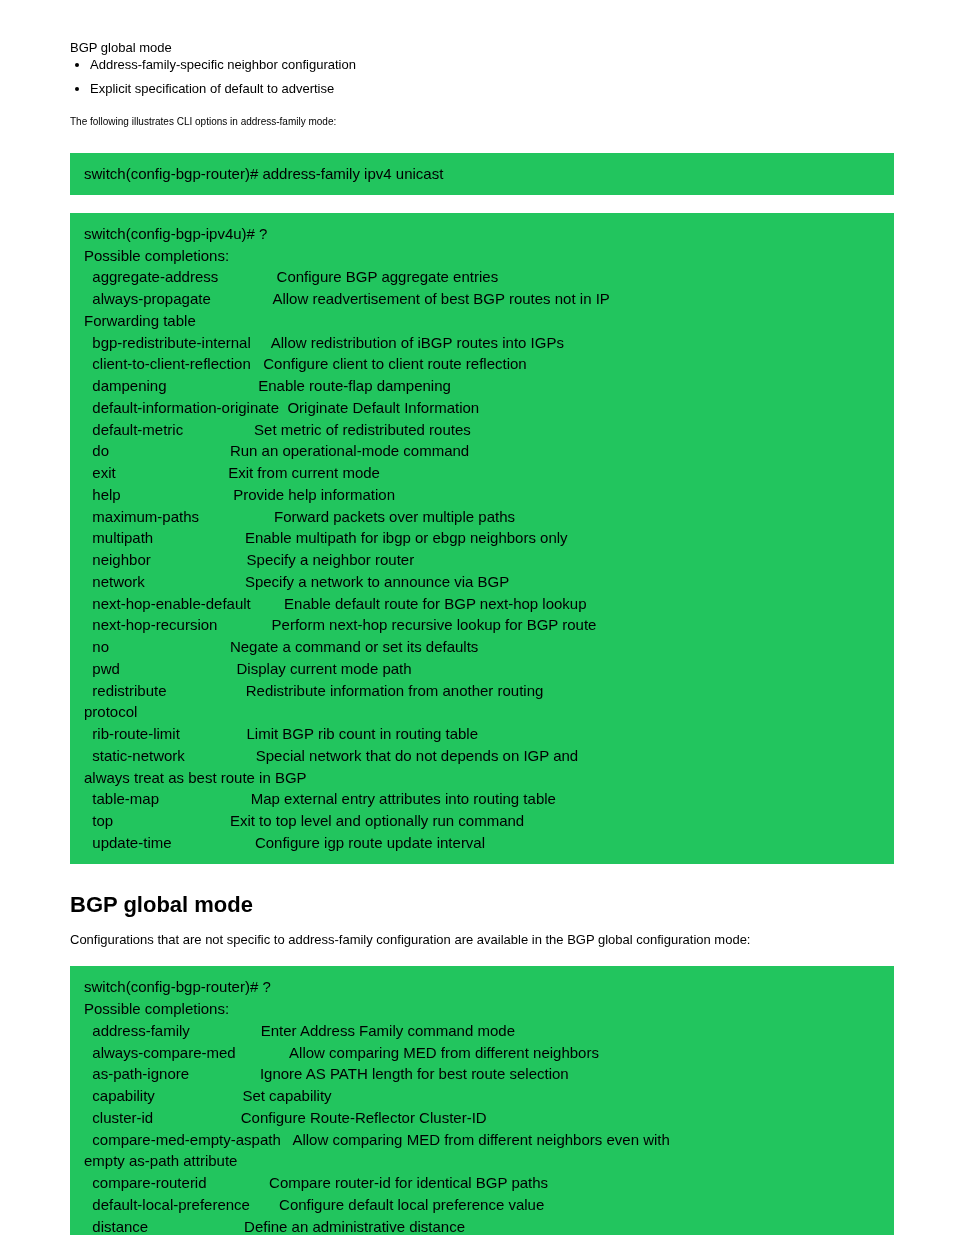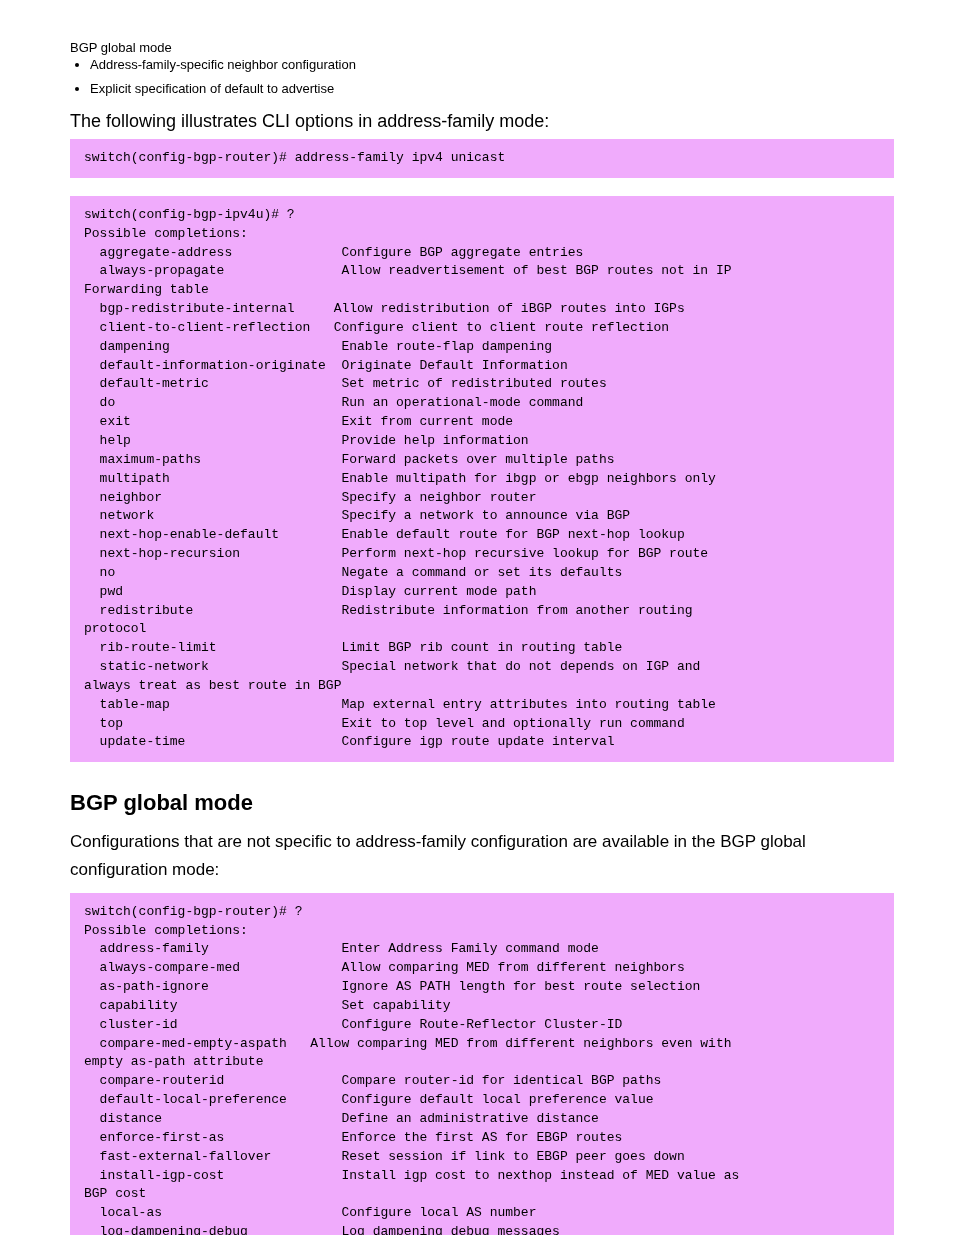--- a/index.html
+++ b/index.html
@@ -7,37 +7,37 @@
       font-family: Arial, Helvetica, sans-serif;
       font-size: 13px;
       background: #fff;
       color: #000;
       width: 954px;
       min-height: 1235px;
       padding: 40px 60px 40px 70px;
     }
     .bullet-list {
       margin-left: 20px;
-      margin-bottom: 10px;
+      margin-bottom: 16px;
     }
     .bullet-list li {
       list-style: disc;
       font-size: 13px;
       margin-bottom: 4px;
       line-height: 1.5;
     }
     .intro-text {
-      font-size: 18px;
-      margin-bottom: 4px;
+      font-size: 10px;
+      margin-bottom: 24px;
       line-height: 1.5;
     }
     .code-block {
-      font-family: Liberation Mono, monospace;
-      font-size: 13px;
-      background: #f0abfc;
+      font-family: Liberation Sans, sans-serif;
+      font-size: 15px;
+      background: #22c55e;
       border: none;
       padding: 10px 14px;
       margin-bottom: 18px;
       white-space: pre;
       line-height: 1.45;
       color: #000;
       display: block;
     }
     .section-heading {
       font-size: 22px;
@@ -50,23 +50,23 @@
     }
     .section-subheading {
       font-size: 22px;
       font-weight: bold;
       font-family: Arial, Helvetica, sans-serif;
       margin-top: 28px;
       margin-bottom: 12px;
       color: #000;
     }
     .body-text {
-      font-size: 17px;
+      font-size: 13px;
       line-height: 1.6;
-      margin-bottom: 10px;
+      margin-bottom: 16px;
     }
   </style>
 </head>
 <body>
 
 <div>
   <span>BGP global mode</span>
 </div>
 
 <ul class="bullet-list">

